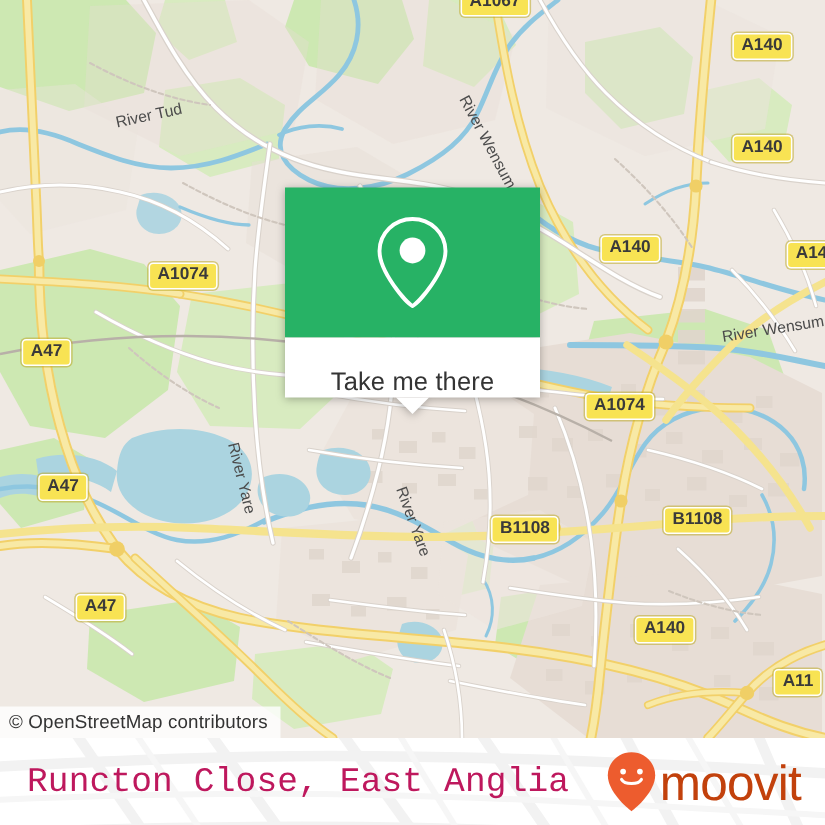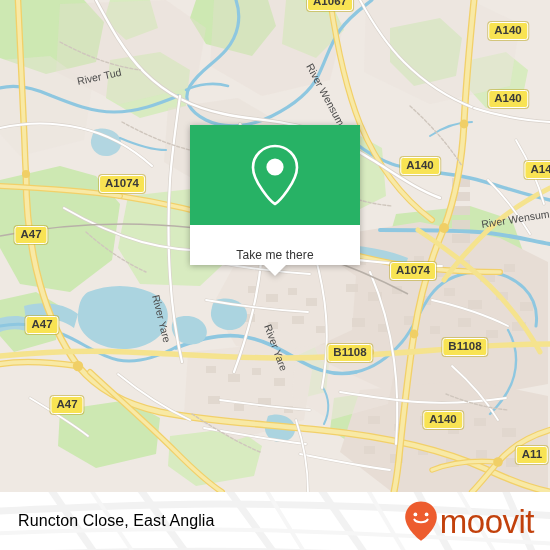--- a/index.html
+++ b/index.html
@@ -64,21 +64,21 @@
   }
   #callout-bottom {
     height: 40px;
     background: #ffffff;
     display: flex;
     align-items: center;
     justify-content: center;
     position: relative;
   }
   #callout-label {
-    font-size: 12px;
+    font-size: 17px;
     color: #343434;
     letter-spacing: 0.1px;
     margin-top: 20px;
   }
   #callout-tail {
     position: absolute;
     left: 50%;
     margin-left: -11px;
     top: 40px;
     width: 0; height: 0;
@@ -100,24 +100,25 @@
   #bottombar-streets {
     position: absolute;
     left: 0; top: -24px;
     opacity: 1;
   }
   #place-title {
     position: absolute;
     left: 18px;
     top: 50%;
     transform: translateY(-50%);
-    font-size: 16px;
-    color: #000000;
+    font-size: 23px;
+    color: #be185d;
     letter-spacing: 0.1px;
     white-space: nowrap;
+    font-family: Liberation Mono, monospace;
   }
   #moovit-logo {
     position: absolute;
     right: 16px;
     top: 50%;
     transform: translateY(-50%);
     display: flex;
     align-items: center;
   }
   #moovit-wordmark {
@@ -413,20 +414,21 @@
         <div style="position: absolute; left: 31px; top: 235px; transform: translate(-50%, -50%); background: rgb(248, 227, 83); border: 1.6px solid rgb(255, 255, 255); border-radius: 3px; padding: 1px 5px 2px; font-size: 11.5px; font-weight: bold; color: rgb(58, 58, 58); font-family: &quot;Liberation Sans&quot;, sans-serif; line-height: 13px; white-space: nowrap; box-shadow: rgba(190, 170, 40, 0.55) 0px 0px 0px 1px;"><span>A47</span></div>
         <div style="position: absolute; left: 413px; top: 271px; transform: translate(-50%, -50%); background: rgb(248, 227, 83); border: 1.6px solid rgb(255, 255, 255); border-radius: 3px; padding: 1px 5px 2px; font-size: 11.5px; font-weight: bold; color: rgb(58, 58, 58); font-family: &quot;Liberation Sans&quot;, sans-serif; line-height: 13px; white-space: nowrap; box-shadow: rgba(190, 170, 40, 0.55) 0px 0px 0px 1px;"><span>A1074</span></div>
         <div style="position: absolute; left: 42px; top: 325px; transform: translate(-50%, -50%); background: rgb(248, 227, 83); border: 1.6px solid rgb(255, 255, 255); border-radius: 3px; padding: 1px 5px 2px; font-size: 11.5px; font-weight: bold; color: rgb(58, 58, 58); font-family: &quot;Liberation Sans&quot;, sans-serif; line-height: 13px; white-space: nowrap; box-shadow: rgba(190, 170, 40, 0.55) 0px 0px 0px 1px;"><span>A47</span></div>
         <div style="position: absolute; left: 350px; top: 353px; transform: translate(-50%, -50%); background: rgb(248, 227, 83); border: 1.6px solid rgb(255, 255, 255); border-radius: 3px; padding: 1px 5px 2px; font-size: 11.5px; font-weight: bold; color: rgb(58, 58, 58); font-family: &quot;Liberation Sans&quot;, sans-serif; line-height: 13px; white-space: nowrap; box-shadow: rgba(190, 170, 40, 0.55) 0px 0px 0px 1px;"><span>B1108</span></div>
         <div style="position: absolute; left: 465px; top: 347px; transform: translate(-50%, -50%); background: rgb(248, 227, 83); border: 1.6px solid rgb(255, 255, 255); border-radius: 3px; padding: 1px 5px 2px; font-size: 11.5px; font-weight: bold; color: rgb(58, 58, 58); font-family: &quot;Liberation Sans&quot;, sans-serif; line-height: 13px; white-space: nowrap; box-shadow: rgba(190, 170, 40, 0.55) 0px 0px 0px 1px;"><span>B1108</span></div>
         <div style="position: absolute; left: 443px; top: 420px; transform: translate(-50%, -50%); background: rgb(248, 227, 83); border: 1.6px solid rgb(255, 255, 255); border-radius: 3px; padding: 1px 5px 2px; font-size: 11.5px; font-weight: bold; color: rgb(58, 58, 58); font-family: &quot;Liberation Sans&quot;, sans-serif; line-height: 13px; white-space: nowrap; box-shadow: rgba(190, 170, 40, 0.55) 0px 0px 0px 1px;"><span>A140</span></div>
         <div style="position: absolute; left: 67px; top: 405px; transform: translate(-50%, -50%); background: rgb(248, 227, 83); border: 1.6px solid rgb(255, 255, 255); border-radius: 3px; padding: 1px 5px 2px; font-size: 11.5px; font-weight: bold; color: rgb(58, 58, 58); font-family: &quot;Liberation Sans&quot;, sans-serif; line-height: 13px; white-space: nowrap; box-shadow: rgba(190, 170, 40, 0.55) 0px 0px 0px 1px;"><span>A47</span></div>
         <div style="position: absolute; left: 532px; top: 455px; transform: translate(-50%, -50%); background: rgb(248, 227, 83); border: 1.6px solid rgb(255, 255, 255); border-radius: 3px; padding: 1px 5px 2px; font-size: 11.5px; font-weight: bold; color: rgb(58, 58, 58); font-family: &quot;Liberation Sans&quot;, sans-serif; line-height: 13px; white-space: nowrap; box-shadow: rgba(190, 170, 40, 0.55) 0px 0px 0px 1px;"><span>A11</span></div>
       </div>
 
+    <div id="attribution">© OpenStreetMap contributors</div>
   </div>
 
   <div id="callout">
     <div id="callout-top">
       <svg width="56" height="66" viewBox="0 0 56 66">
         <path d="M28 4 C15.8 4 6 13.6 6 25.4 C6 39.6 24 60 28 62 C32 60 50 39.6 50 25.4 C50 13.6 40.2 4 28 4 Z" fill="none" stroke="#ffffff" stroke-width="2.6" stroke-linejoin="round"></path>
         <circle cx="28" cy="25" r="8.6" fill="#ffffff"></circle>
       </svg>
     </div>
     <div id="callout-bottom">

